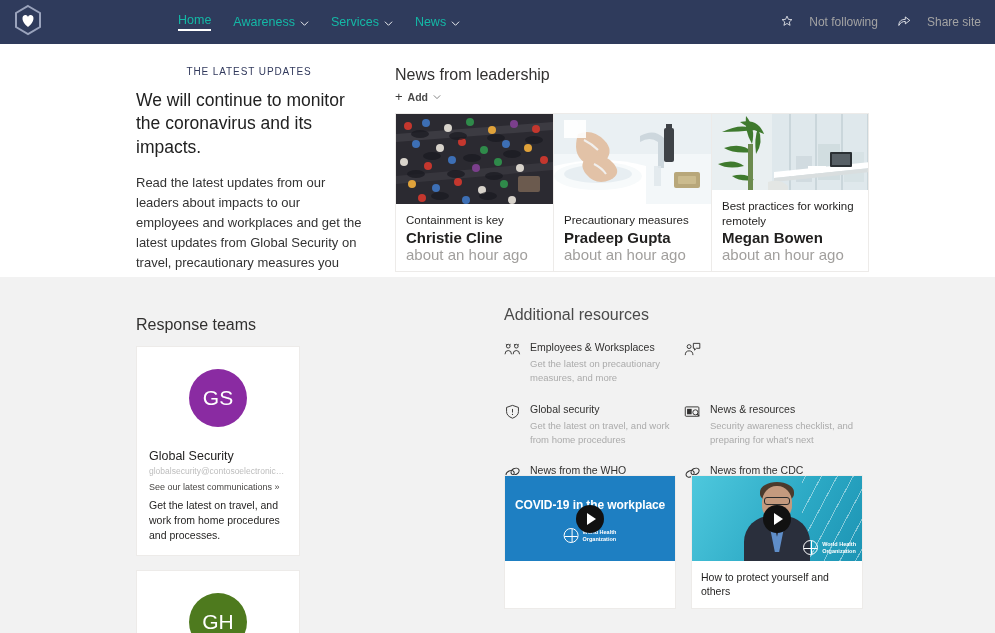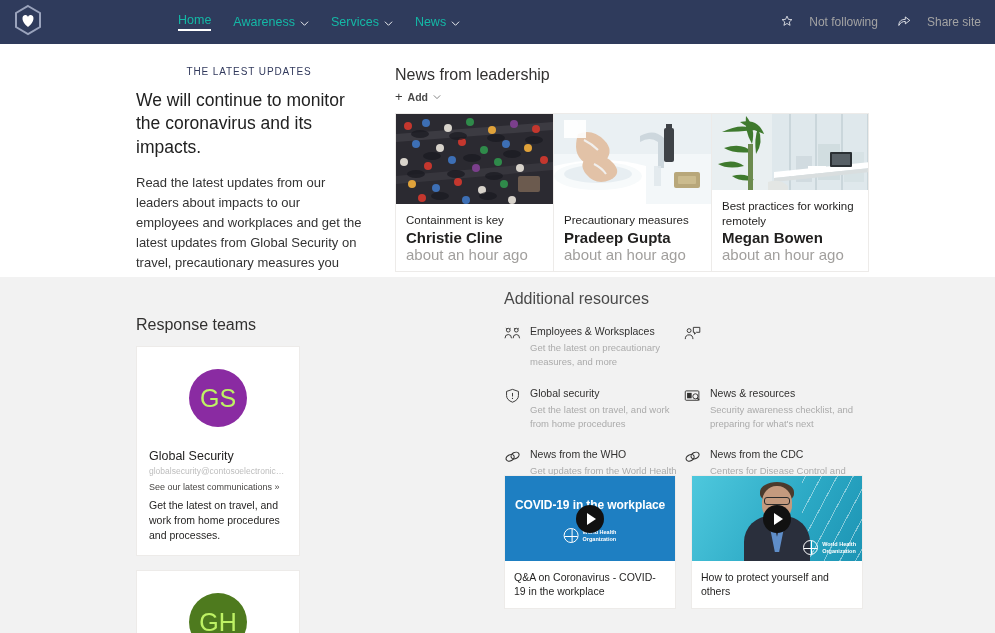--- a/index.html
+++ b/index.html
@@ -119,33 +119,33 @@
   .teams-grid { display: flex; flex-wrap: wrap; gap: 14px; }
   .team-card {
     width: 164px; background: #ffffff;
     border: 1px solid #EDEBE9;
     padding: 18px 12px 14px 12px;
     height: 210px;
   }
   .avatar {
     width: 58px; height: 58px; border-radius: 50%;
     display: flex; align-items: center; justify-content: center;
-    color: #bef264; font-size: 25px; font-weight: 400;
+    color: #ffffff; font-size: 21px; font-weight: 400;
     margin: 4px auto 22px auto;
   }
   .team-name { font-size: 12.5px; color: #201F1E; margin-bottom: 3px; }
   .team-email {
     font-size: 8.5px; color: #BDBDBD; margin-bottom: 6px;
     white-space: nowrap; overflow: hidden; text-overflow: ellipsis;
   }
   .team-link { font-size: 9px; color: #484644; margin-bottom: 6px; cursor: pointer; }
   .team-desc { font-size: 10.5px; color: #201F1E; line-height: 1.45; }
 
   
-  .res-col { position: absolute; left: 504px; top: 13px; width: 360px; }
+  .res-col { position: absolute; left: 504px; top: 29px; width: 360px; }
   .res-title { font-size: 16px; font-weight: 400; color: #4a4a4a; margin-bottom: 17px; }
   .res-grid { display: flex; flex-wrap: wrap; }
   .res-item {
     width: 180px; display: flex; gap: 9px; margin-bottom: 18px; cursor: pointer;
   }
   .res-ico { width: 17px; flex-shrink: 0; padding-top: 1px; }
   .res-h { font-size: 10.5px; color: #323130; margin-bottom: 3px; line-height: 1.25; }
   .res-d { font-size: 9.5px; color: #ABABAB; line-height: 1.45; }
 
   
@@ -561,21 +561,20 @@
       <div class="vid-thumb who-blue">
         <div class="covid-title">COVID-19 in the workplace</div>
         <div class="who-mark" style="left:50%;transform:translateX(-50%);top:52px">
           <span class="who-globe"></span>
           <span class="who-txt">
             <span>World Health</span><br><span>Organization</span>
           </span>
         </div>
         <div class="playbtn"></div>
       </div>
-      <div class="vid-cap">Q&amp;A on Coronavirus - COVID-19 in the workplace</div>
     </div>
 
     <div class="vid-card">
       <div class="vid-thumb who-teal">
         <div class="diag"></div>
         <div class="person-hair"></div>
         <div class="person-head"></div>
         <div class="person-glasses"></div>
         <div class="person-body"></div>
         <div class="person-lanyard"></div>

